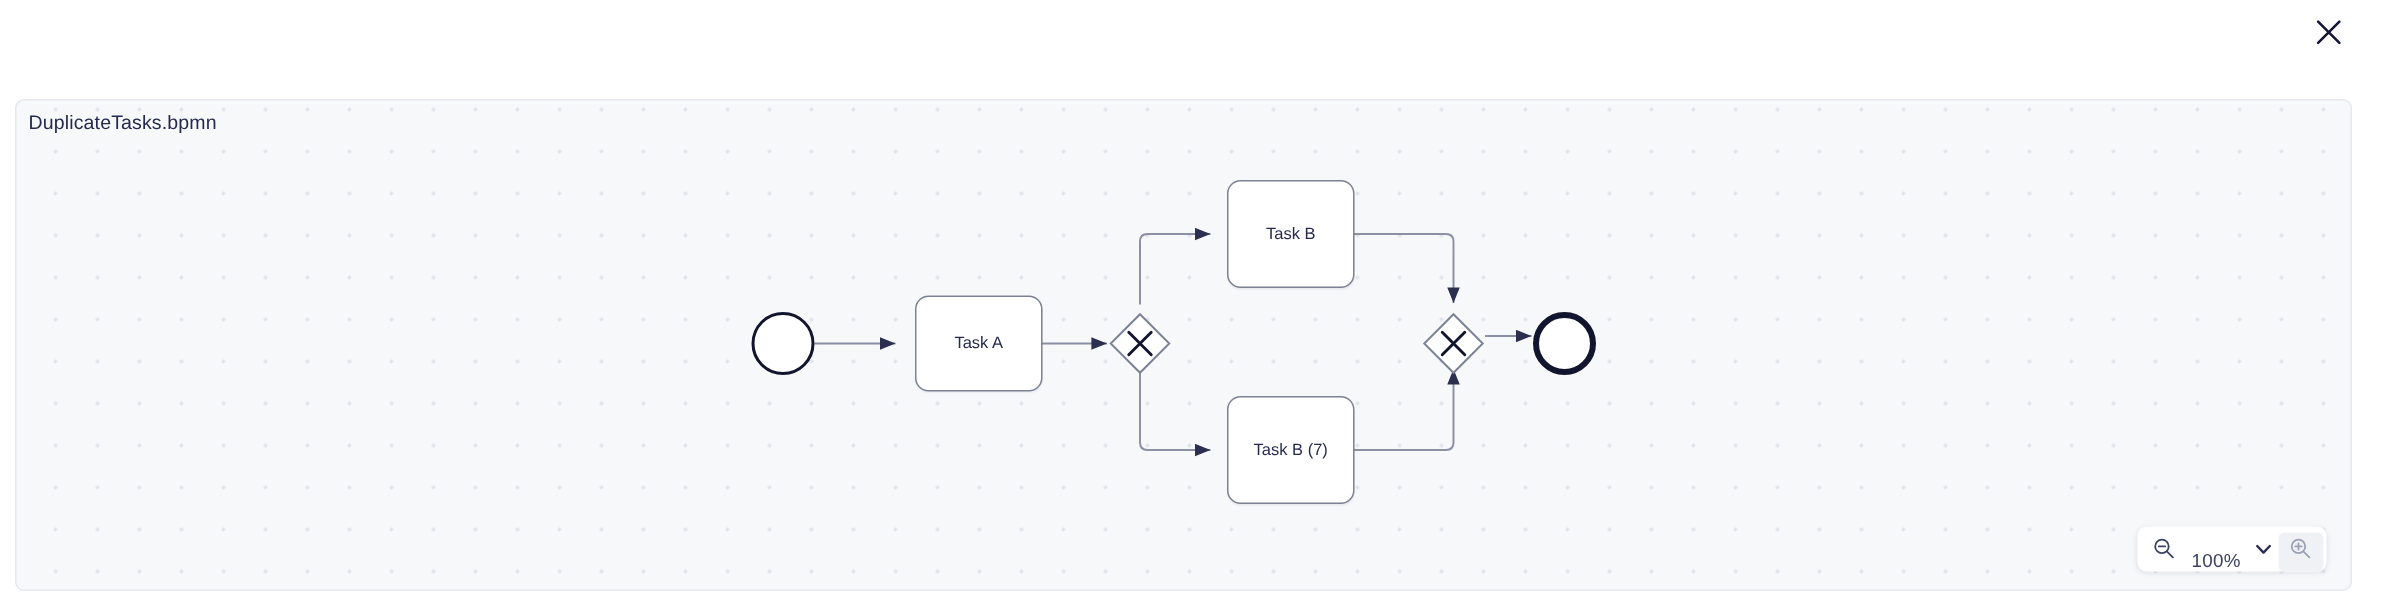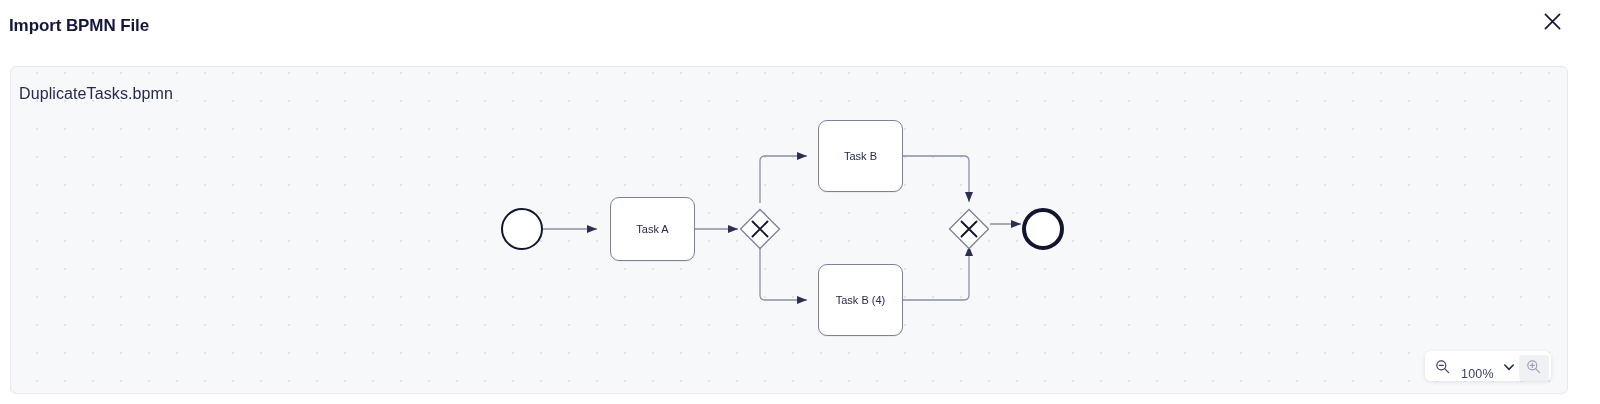--- a/index.html
+++ b/index.html
@@ -58,22 +58,22 @@
     border-radius: 6px;
     background-color: #f7f8fa;
     background-image: radial-gradient(#e2e4ec 1.1px, transparent 1.2px);
     background-size: 28px 28px;
     background-position: 12px 20px;
     overflow: hidden;
   }
   .file-name {
     position: absolute;
     left: 8px;
-    top: 18px;
-    font-size: 16px;
+    top: 7px;
+    font-size: 13px;
     color: #252a4d;
     letter-spacing: 0.1px;
     white-space: nowrap;
   }
 
   .diagram {
     position: absolute;
     left: 0;
     top: 0;
     width: 1558px;
@@ -152,21 +152,20 @@
     display: flex;
     align-items: center;
     justify-content: center;
     cursor: pointer;
   }
 </style>
 </head>
 <body>
 
 <div class="header">
-  <div class="dialog-title">Import BPMN File</div>
   <div class="close-button">
     <span>
       <svg width="19" height="19" viewBox="0 0 19 19">
         <path d="M2.4 2.4 L16.6 16.6 M16.6 2.4 L2.4 16.6" stroke="#14173a" stroke-width="1.7" stroke-linecap="round" fill="none"></path>
       </svg>
     </span>
   </div>
 </div>
 
 <div class="canvas">
@@ -210,21 +209,21 @@
         <path d="M21,1.5 L40.5,21 L21,40.5 L1.5,21 Z" fill="#ffffff" stroke="#7b8296" stroke-width="1.3"></path>
         <path d="M13.5,13.5 L28.5,28.5 M28.5,13.5 L13.5,28.5" stroke="#12152e" stroke-width="1.9" stroke-linecap="round"></path>
       </svg>
     </div>
 
     <div class="shape task" style="left:807px;top:53px;width:85px;height:72px;">
       <span>Task B</span>
     </div>
 
     <div class="shape task" style="left:807px;top:197px;width:85px;height:72px;">
-      <span>Task B (4)</span>
+      <span>Task B (7)</span>
     </div>
 
     <div class="shape gateway" style="left:937px;top:141px;">
       <svg width="42" height="42" viewBox="0 0 42 42">
         <path d="M21,1.5 L40.5,21 L21,40.5 L1.5,21 Z" fill="#ffffff" stroke="#7b8296" stroke-width="1.3"></path>
         <path d="M13.5,13.5 L28.5,28.5 M28.5,13.5 L13.5,28.5" stroke="#12152e" stroke-width="1.9" stroke-linecap="round"></path>
       </svg>
     </div>
 
     <div class="shape event end" style="left:1011px;top:141px;width:42px;height:42px;"></div>

